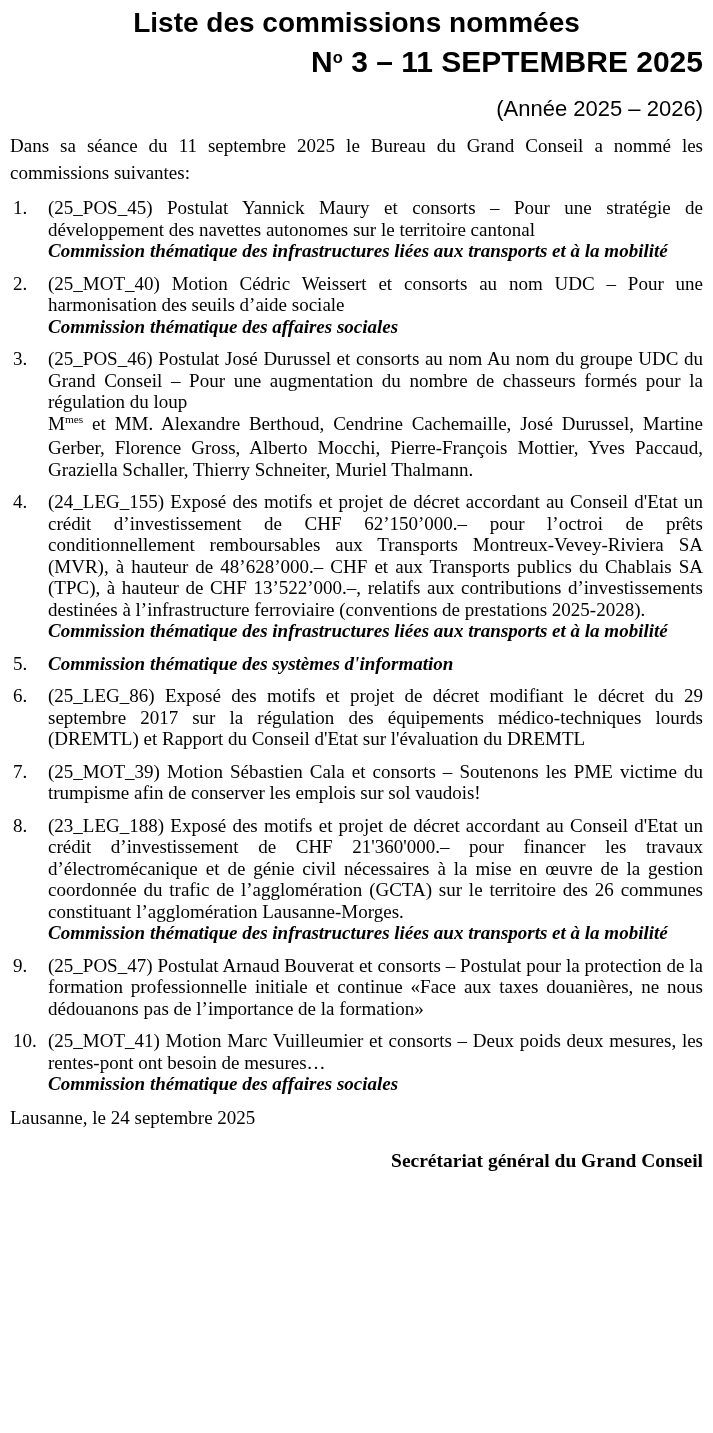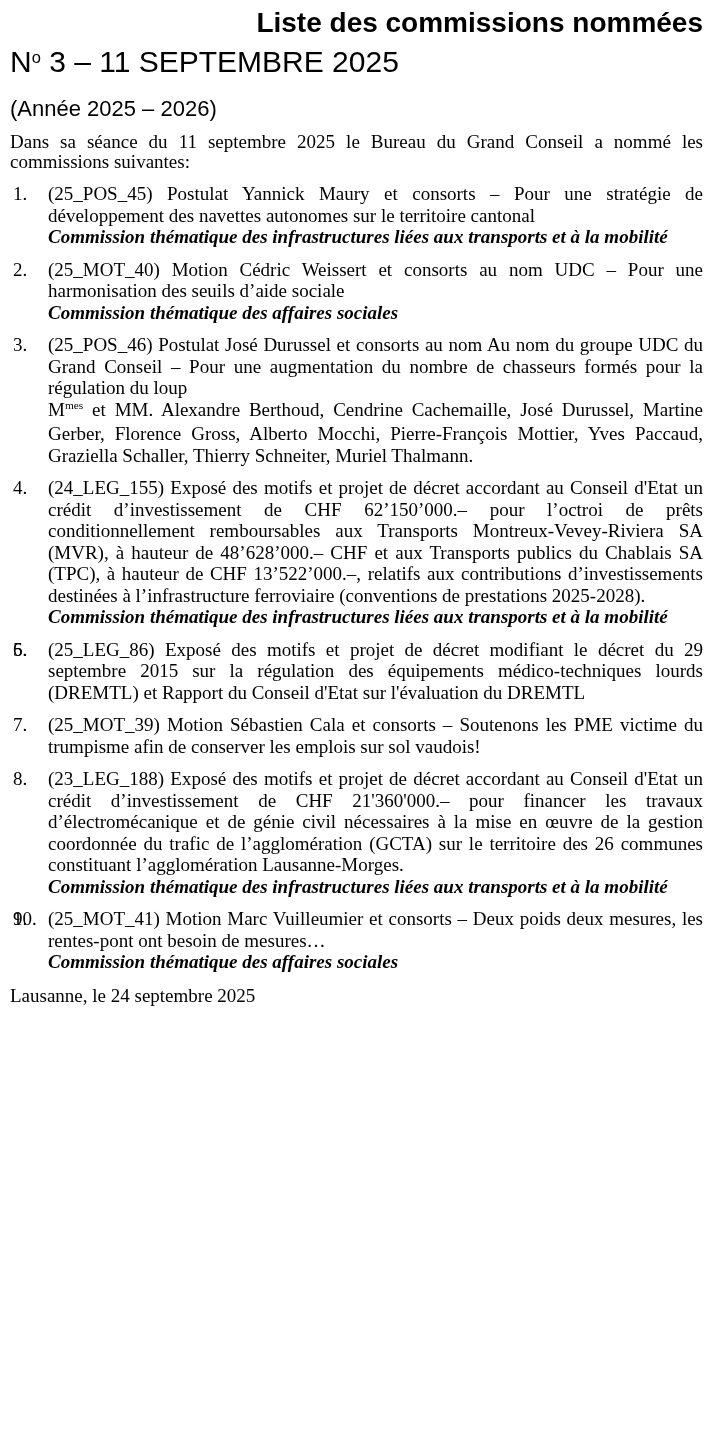--- a/index.html
+++ b/index.html
@@ -15,47 +15,47 @@
     background: #ffffff;
     color: #000000;
     font-family: "Liberation Serif", serif;
     overflow: hidden;
   }
   .title {
     font-family: "Liberation Sans", sans-serif;
     font-weight: bold;
     font-size: 28px;
     line-height: 34px;
-    text-align: right;
+    text-align: center;
     margin: 2px 0 4px 0;
   }
   .subtitle {
     font-family: "Liberation Sans", sans-serif;
-    font-weight: normal;
+    font-weight: bold;
     font-size: 30px;
     line-height: 36px;
-    text-align: left;
+    text-align: right;
     margin: 2px 0 0 0;
   }
   .subtitle sup {
     font-size: 55%;
     vertical-align: baseline;
     position: relative;
     top: -0.55em;
   }
   .year-line {
     font-family: "Liberation Sans", sans-serif;
     font-size: 22px;
     line-height: 26px;
-    text-align: left;
+    text-align: right;
     margin: 12px 0 10px 0;
   }
   .intro {
     font-size: 19px;
-    line-height: 20px;
+    line-height: 27px;
     text-align: justify;
     margin: 0 0 2px 0;
   }
   .items { margin: 0; padding: 0; }
   .item {
     position: relative;
     padding-left: 38px;
     margin: 11px 0 0 0;
   }
   .item .num {
@@ -132,51 +132,54 @@
       <div class="item">
         <span class="num">4.</span>
         <div class="ibody">
           <p>(24_LEG_155) Exposé des motifs et projet de décret accordant au Conseil d'Etat un crédit d’investissement de CHF 62’150’000.– pour l’octroi de prêts conditionnellement remboursables aux Transports Montreux-Vevey-Riviera SA (MVR), à hauteur de 48’628’000.– CHF et aux Transports publics du Chablais SA (TPC), à hauteur de CHF 13’522’000.–, relatifs aux contributions d’investissements destinées à l’infrastructure ferroviaire (conventions de prestations 2025-2028).</p>
           <p class="commission">Commission thématique des infrastructures liées aux transports et à la mobilité</p>
         </div>
       </div>
       <div class="item">
         <span class="num">5.</span>
         <div class="ibody">
+          <p class="commission">Commission thématique des systèmes d'information</p>
         </div>
       </div>
       <div class="item">
         <span class="num">6.</span>
         <div class="ibody">
-          <p>(25_LEG_86) Exposé des motifs et projet de décret modifiant le décret du 29 septembre 2015 sur la régulation des équipements médico-techniques lourds (DREMTL) et Rapport du Conseil d'Etat sur l'évaluation du DREMTL</p>
+          <p>(25_LEG_86) Exposé des motifs et projet de décret modifiant le décret du 29 septembre 2017 sur la régulation des équipements médico-techniques lourds (DREMTL) et Rapport du Conseil d'Etat sur l'évaluation du DREMTL</p>
         </div>
       </div>
       <div class="item">
         <span class="num">7.</span>
         <div class="ibody">
           <p>(25_MOT_39) Motion Sébastien Cala et consorts – Soutenons les PME victime du trumpisme afin de conserver les emplois sur sol vaudois!</p>
         </div>
       </div>
       <div class="item">
         <span class="num">8.</span>
         <div class="ibody">
           <p>(23_LEG_188) Exposé des motifs et projet de décret accordant au Conseil d'Etat un crédit d’investissement de CHF 21'360'000.– pour financer les travaux d’électromécanique et de génie civil nécessaires à la mise en œuvre de la gestion coordonnée du trafic de l’agglomération (GCTA) sur le territoire des 26 communes constituant l’agglomération Lausanne-Morges.</p>
           <p class="commission">Commission thématique des infrastructures liées aux transports et à la mobilité</p>
         </div>
       </div>
       <div class="item">
         <span class="num">9.</span>
         <div class="ibody">
+          <p>(25_POS_47) Postulat Arnaud Bouverat et consorts – Postulat pour la protection de la formation professionnelle initiale et continue «Face aux taxes douanières, ne nous dédouanons pas de l’importance de la formation»</p>
         </div>
       </div>
       <div class="item">
         <span class="num">10.</span>
         <div class="ibody">
           <p>(25_MOT_41) Motion Marc Vuilleumier et consorts – Deux poids deux mesures, les rentes-pont ont besoin de mesures…</p>
           <p class="commission">Commission thématique des affaires sociales</p>
         </div>
       </div>
     </div>
 
   <p class="place-date">Lausanne, le 24 septembre 2025</p>
 
+  <p class="signature">Secrétariat général du Grand Conseil</p>
 
 </div>
 
 </body></html>

